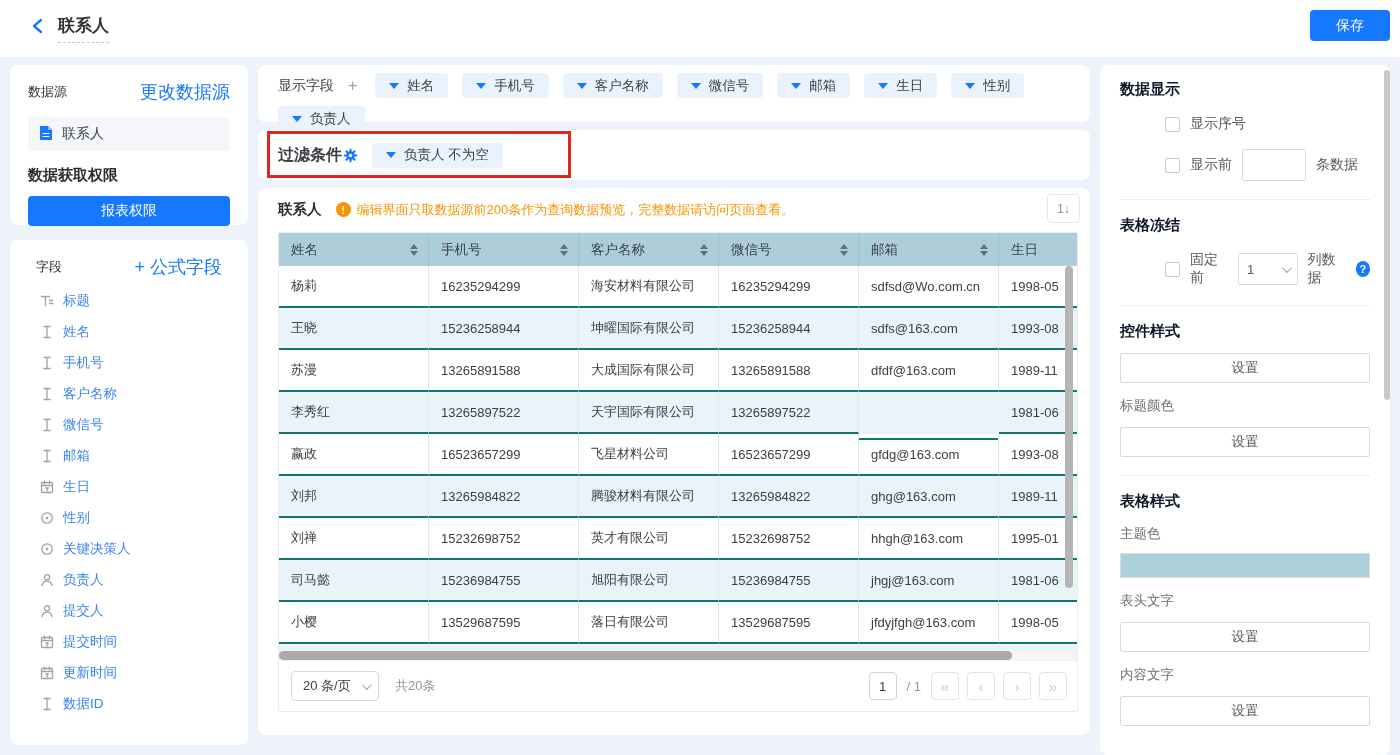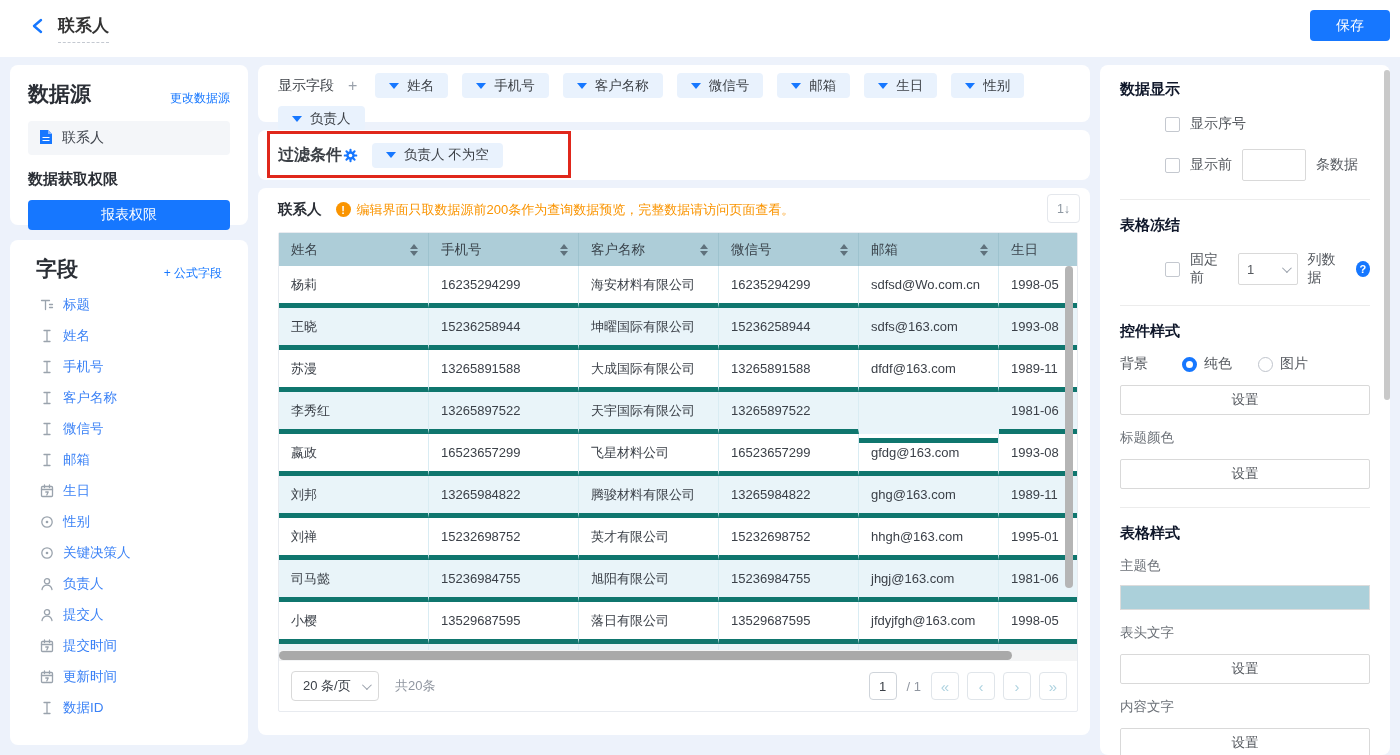--- a/index.html
+++ b/index.html
@@ -10,22 +10,22 @@
   .topbar { position:absolute; left:0; top:0; width:1400px; height:57px; background:#fff; }
   .back-btn { position:absolute; left:26px; top:17px; width:22px; height:22px; cursor:pointer; display:flex; align-items:center; justify-content:center; }
   .page-title { position:absolute; left:58px; top:14px; font-size:17px; font-weight:bold; color:#333; padding-bottom:5px; border-bottom:1px dashed #c4c9d1; }
   .save-btn { position:absolute; right:10px; top:10px; width:80px; height:31px; background:#1677ff; color:#fff; font-size:14px; border:none; border-radius:4px; display:flex; align-items:center; justify-content:center; cursor:pointer; }
 
   .card { position:absolute; background:#fff; border-radius:8px; }
 
   
   .ds-card { left:10px; top:65px; width:238px; height:160px; padding:15px 18px; }
   .panel-head { display:flex; justify-content:space-between; align-items:center; }
-  .panel-title { font-size:21px; font-weight:bold; color:#2b2f36; }
-  .blue-link { font-size:12px; color:#1677ff; cursor:pointer;margin-top:8px; }
+  .panel-title { font-size:13px; font-weight:normal; color:#2b2f36; }
+  .blue-link { font-size:18px; color:#1677ff; cursor:pointer; }
   .ds-row { margin-top:13px; height:34px; background:#f4f6f9; border-radius:4px; display:flex; align-items:center; padding:0 10px; gap:8px; font-size:14px; color:#40454d; }
   .perm-title { margin-top:15px; font-size:15px; font-weight:bold; color:#2b2f36; }
   .perm-btn { margin-top:11px; width:100%; height:30px; background:#1677ff; color:#fff; font-size:14px; border:none; border-radius:4px; cursor:pointer; }
 
   .fields-card { left:10px; top:240px; width:238px; height:505px; padding:15px 26px; }
   .field-list { margin-top:6px; }
   .field-item { display:flex; align-items:center; gap:9px; height:31px; font-size:13.5px; color:#3b82f6; padding-left:4px; cursor:grab; }
   .field-item .ficon { width:14px; height:14px; display:flex; align-items:center; justify-content:center; flex:none; }
 
   
@@ -51,21 +51,21 @@
   .table-block { position:absolute; left:20px; top:44px; width:800px; height:480px; border:1px solid #e8ebf0; border-radius:2px; }
   .table-viewport { position:relative; width:798px; height:417px; overflow:hidden; }
   .thead { display:flex; height:33px; background:#adcdd8; }
   .th { display:flex; align-items:center; justify-content:space-between; padding:0 10px 0 12px; font-size:13.5px; color:#39424a; border-right:1px solid #9dc2ce; flex:none; }
   .th:last-child { border-right:none; }
   .sorter { display:flex; flex-direction:column; gap:2px; cursor:pointer; }
   .sorter .s-up { width:0; height:0; border-left:4px solid transparent; border-right:4px solid transparent; border-bottom:5px solid #5f717c; }
   .sorter .s-dn { width:0; height:0; border-left:4px solid transparent; border-right:4px solid transparent; border-top:5px solid #5f717c; }
   .tr { display:flex; height:42px; background:#fff; }
   .tr.alt { background:#e9f4f9; }
-  .td { display:flex; align-items:center; padding:0 12px; font-size:13px; color:#3b4048; border-right:1px solid #d9ecf3; border-bottom:5px solid #0f766e; flex:none; overflow:hidden; white-space:nowrap; }
+  .td { display:flex; align-items:center; padding:0 12px; font-size:13px; color:#3b4048; border-right:1px solid #d9ecf3; border-bottom:2px solid #0f766e; flex:none; overflow:hidden; white-space:nowrap; }
   .td:last-child { border-right:none; }
   .vscroll { position:absolute; right:4px; top:33px; width:8px; height:384px; }
   .vscroll .vthumb { position:absolute; left:0; top:0px; width:8px; height:322px; background:#b5b5b5; border-radius:4px; }
   .hscroll { position:relative; width:798px; height:11px; background:#f3f4f5; }
   .hscroll .hthumb { position:absolute; left:0; top:1px; height:9px; width:733px; background:#a9a9a9; border-radius:5px; }
 
   .pager-row { position:relative; width:798px; height:50px; display:flex; align-items:center; padding:0 10px 0 12px; }
   .size-select { width:88px; height:30px; border:1px solid #d9d9d9; border-radius:4px; display:flex; align-items:center; justify-content:space-between; padding:0 9px 0 11px; font-size:13px; color:#3b4048; cursor:pointer; background:#fff; }
   .chev { width:7px; height:7px; border-right:1.4px solid #9aa1ab; border-bottom:1.4px solid #9aa1ab; transform:rotate(45deg) translateY(-2px); }
   .total-txt { margin-left:16px; font-size:13px; color:#9096a0; }
@@ -503,27 +503,20 @@
     <span class="mini-select">
       <span>1</span>
       <i class="chev"></i>
     </span>
     <span>列数据</span>
     <span class="help-ico">?</span>
   </div>
   <div class="divider"></div>
 
   <div class="sec-title">控件样式</div>
-  <div class="radio-row">
-    <span class="lbl">背景</span>
-    <span class="radio on"></span>
-    <span>纯色</span>
-    <span class="radio off"></span>
-    <span>图片</span>
-  </div>
   <button class="set-btn">设置</button>
   <div class="sub-lbl">标题颜色</div>
   <button class="set-btn">设置</button>
   <div class="divider"></div>
 
   <div class="sec-title">表格样式</div>
   <div class="sub-lbl">主题色</div>
   <div class="swatch"></div>
   <div class="sub-lbl">表头文字</div>
   <button class="set-btn">设置</button>

